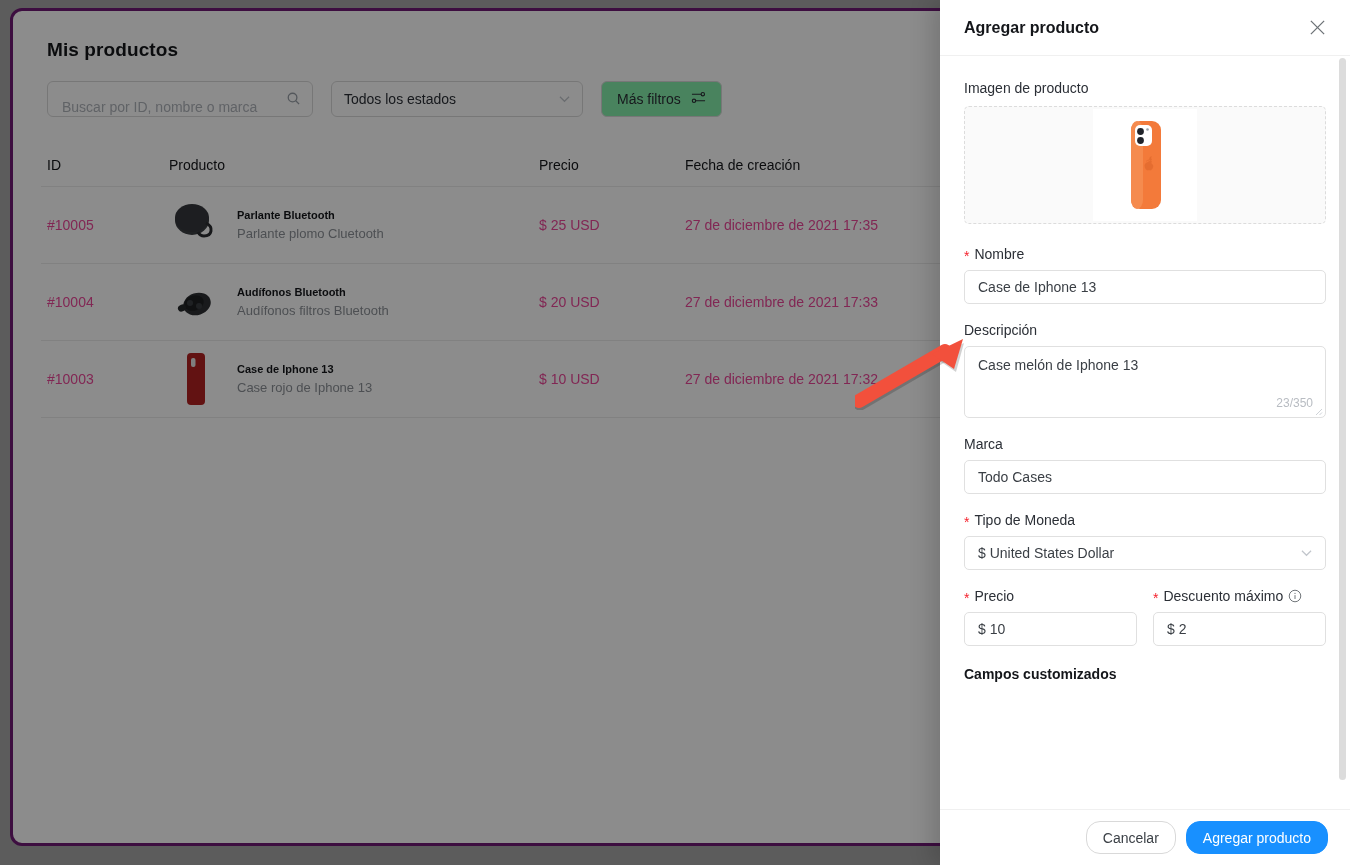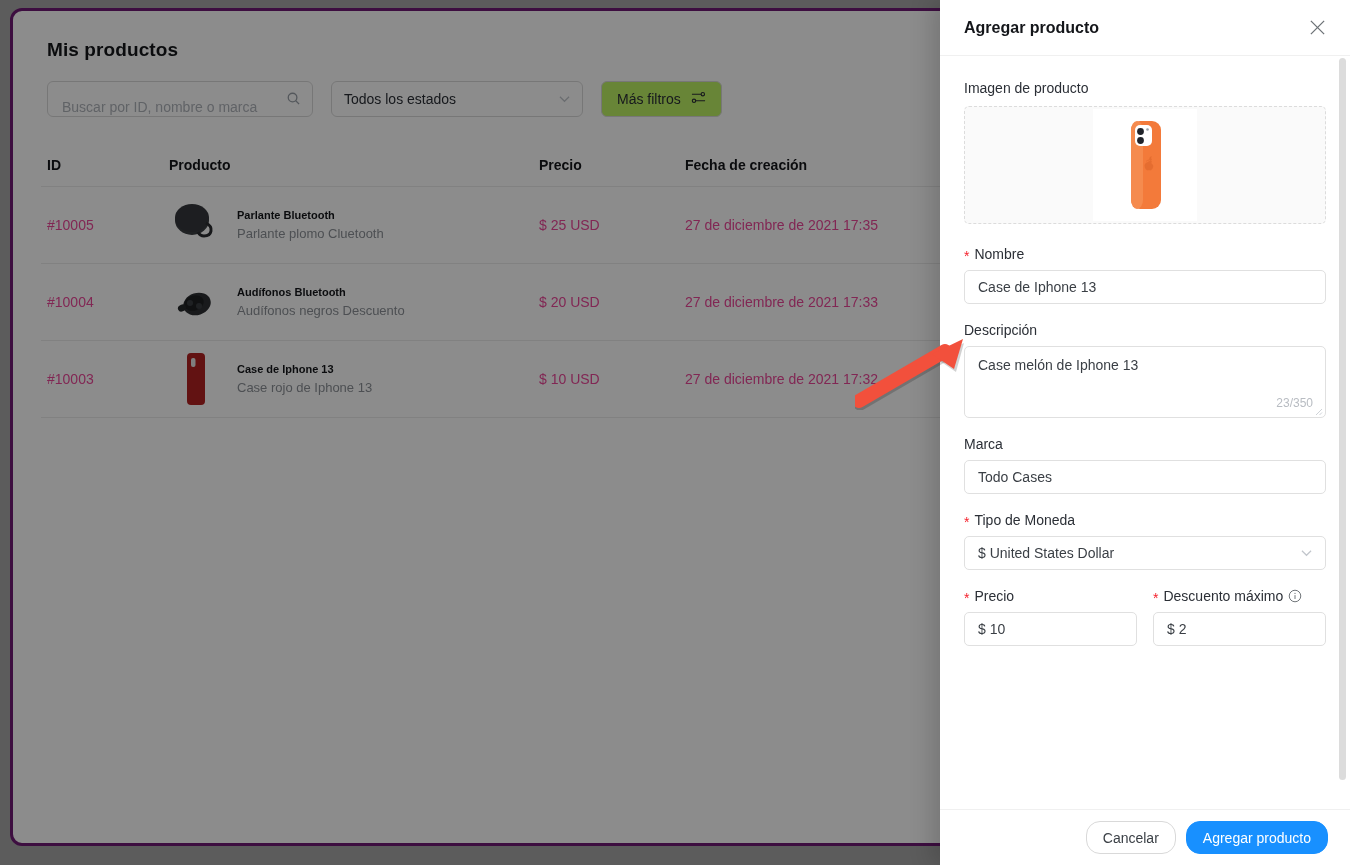--- a/index.html
+++ b/index.html
@@ -54,30 +54,30 @@
     width: 252px; height: 36px;
     border: 1px solid #d9d9d9; border-radius: 6px;
     background: #fff;
     display: flex; align-items: center; justify-content: space-between;
     padding: 0 12px; font-size: 14px; color: #2b2f36;
   }
   .chevron { color: #c2c6cc; font-size: 11px; }
 
   .filters-btn {
     height: 36px; border: 1px solid #d9d9d9; border-radius: 6px;
-    background: #bef264; display: flex; align-items: center; gap: 10px;
+    background: #86efac; display: flex; align-items: center; gap: 10px;
     padding: 0 15px; font-size: 14px; color: #2b2f36;
   }
 
   
   .table { margin-top: 26px; width: 1290px; }
   .thead {
     display: flex; align-items: center; height: 44px;
     border-bottom: 1px solid #ececec;
-    font-size: 14px; font-weight: 700; color: #14161a;
+    font-size: 14px; font-weight: 400; color: #14161a;
   }
   .trow {
     display: flex; align-items: center; height: 77px;
     border-bottom: 1px solid #ececec;
   }
   .c-id    { width: 128px; padding-left: 6px; }
   .c-prod  { width: 370px; display: flex; align-items: center; gap: 16px; }
   .c-price { width: 146px; }
   .c-date  { width: 330px; }
   .thead .c-prod { display: block; padding-left: 0; }
@@ -260,21 +260,21 @@
               <svg width="50" height="50" viewBox="0 0 50 50">
                 <ellipse cx="27" cy="27" rx="14" ry="11" transform="rotate(-18 27 27)" fill="#2e3033"></ellipse>
                 <ellipse cx="24" cy="26" rx="10" ry="7.5" transform="rotate(-18 24 26)" fill="#1e2022"></ellipse>
                 <circle cx="20" cy="26" r="3" fill="#3a3d41"></circle>
                 <circle cx="29" cy="29" r="3" fill="#3a3d41"></circle>
                 <ellipse cx="12" cy="31" rx="4.2" ry="3.4" transform="rotate(-25 12 31)" fill="#26282b"></ellipse>
               </svg>
             </div>
             <div>
               <div class="prod-name">Audífonos Bluetooth</div>
-              <div class="prod-desc">Audífonos negros Descuento</div>
+              <div class="prod-desc">Audífonos filtros Bluetooth</div>
             </div>
           </div>
           <div class="c-price cell-text">$ 20 USD</div>
           <div class="c-date cell-text">27 de diciembre de 2021 17:33</div>
         </div>
 
         <div class="trow">
           <div class="c-id cell-text">#10003</div>
           <div class="c-prod">
             <div class="thumb">
@@ -398,20 +398,21 @@
                 <circle cx="8" cy="4.9" r="0.75" fill="currentColor" stroke="none"></circle>
               </svg>
             </span>
           </div>
           <div class="input">
             <span>$ 2</span>
           </div>
         </div>
       </div>
 
+      <div class="section-title">Campos customizados</div>
     </div>
 
     <div class="drawer-footer">
       <div class="btn btn-default">Cancelar</div>
       <div class="btn btn-primary">Agregar producto</div>
     </div>
   </div>
 
   <div class="drawer-scrollbar"></div>
 

